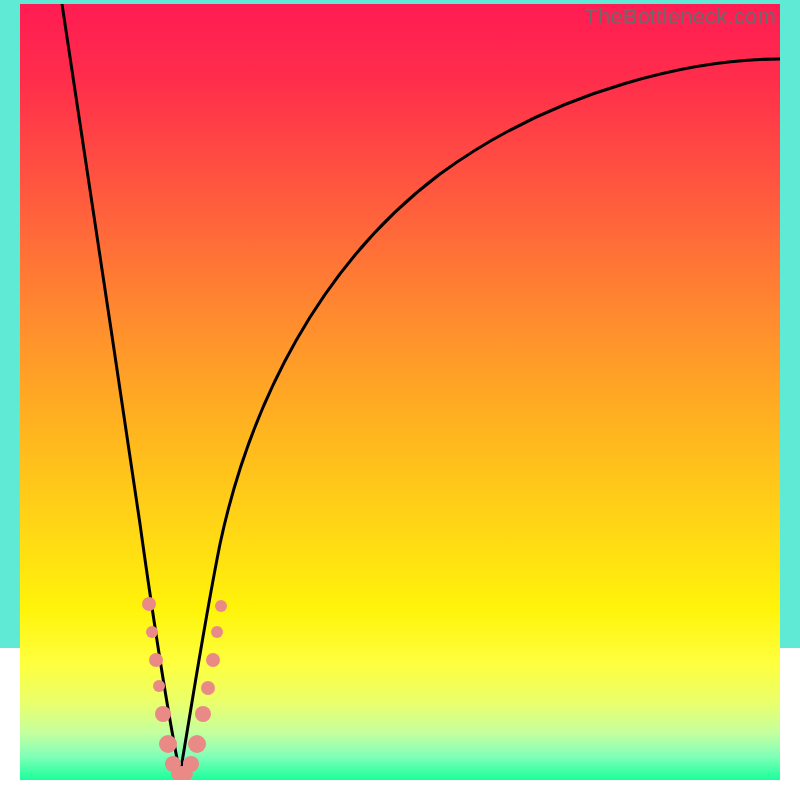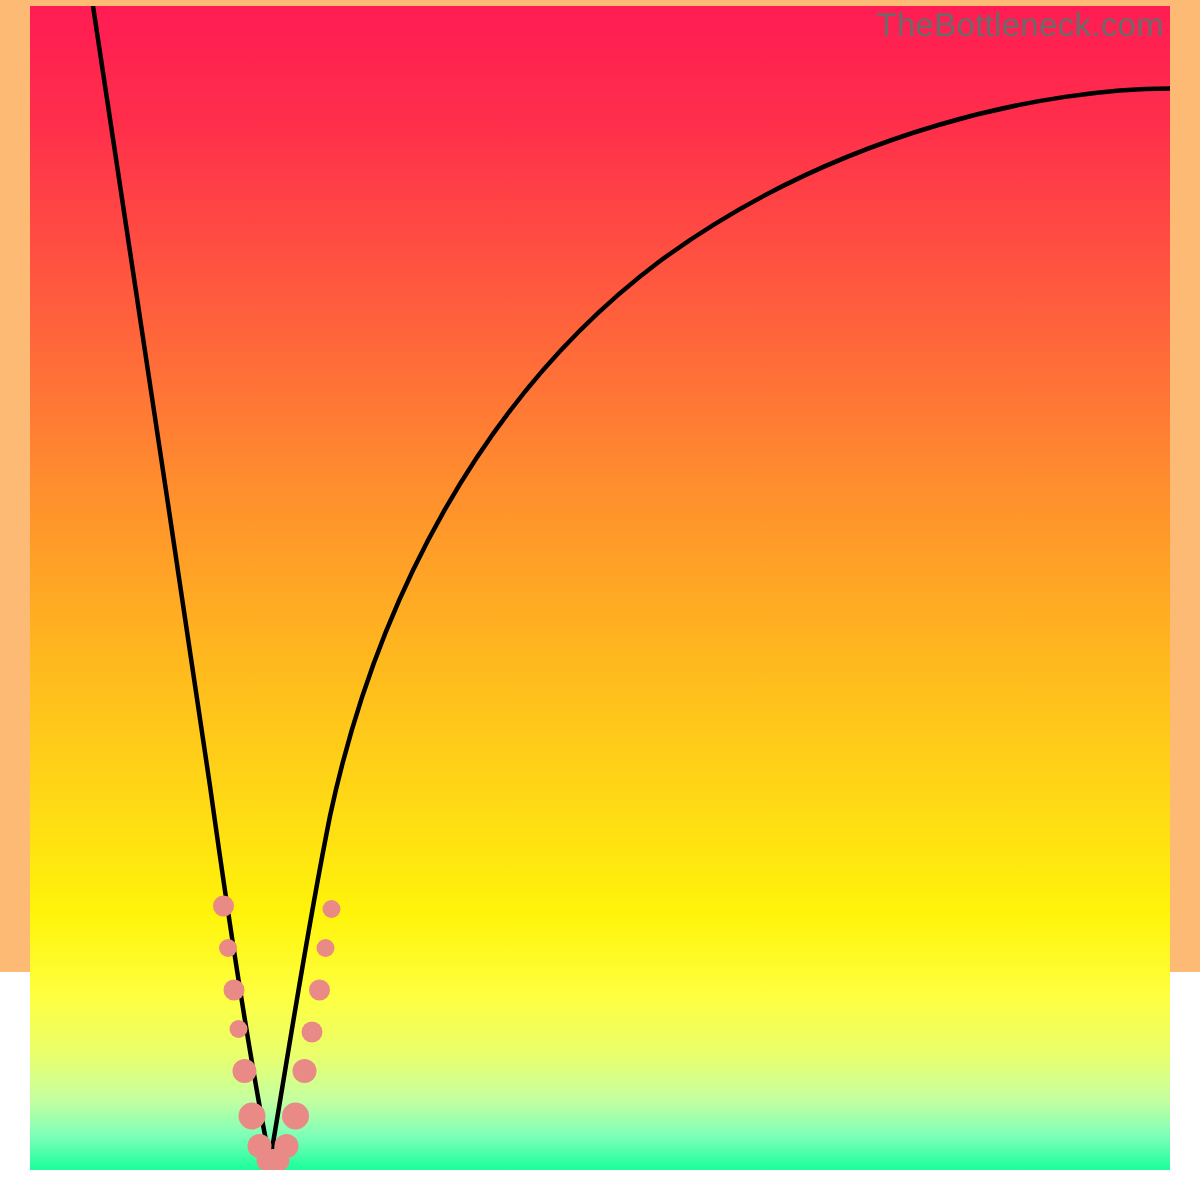--- a/index.html
+++ b/index.html
@@ -7,21 +7,21 @@
     padding: 0;
     width: 800px;
     height: 800px;
     overflow: hidden;
     font-family: Arial, Helvetica, sans-serif;
   }
   .frame {
     position: relative;
     width: 800px;
     height: 648px;
-    background: #fdba74;
+    background: #5eead4;
     box-sizing: border-box;
   }
   .plot {
     position: absolute;
     left: 20px;
     top: 4px;
     width: 760px;
     height: 776px;
     background: linear-gradient(
       to bottom,

